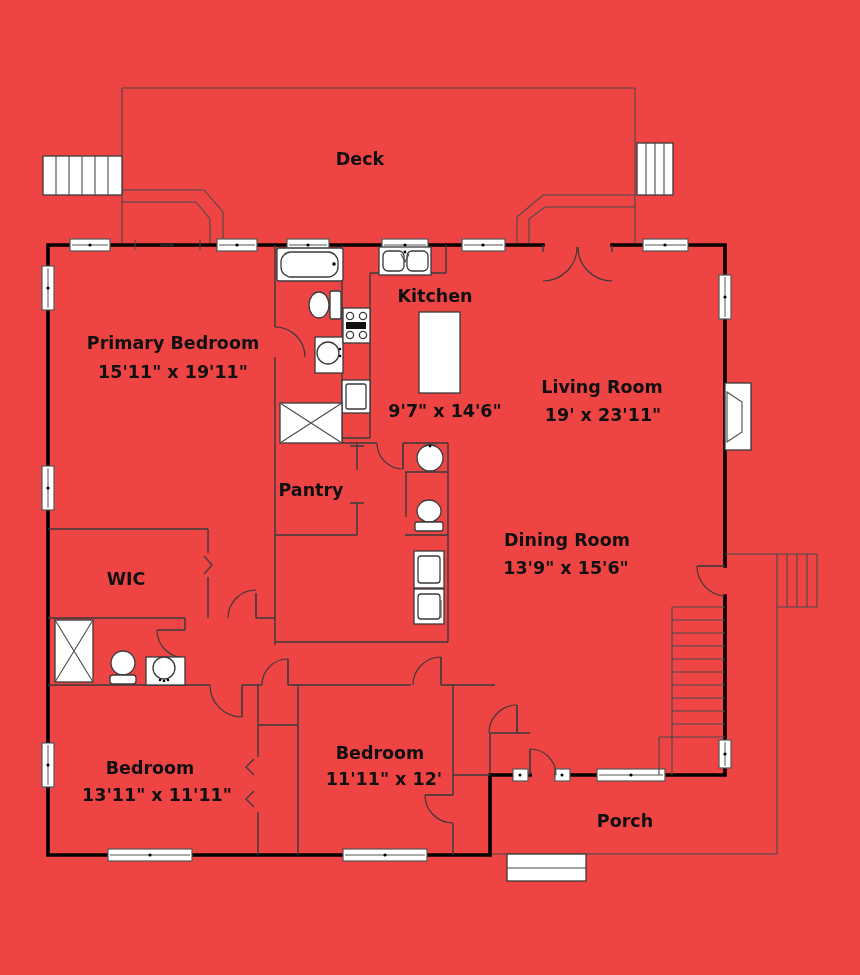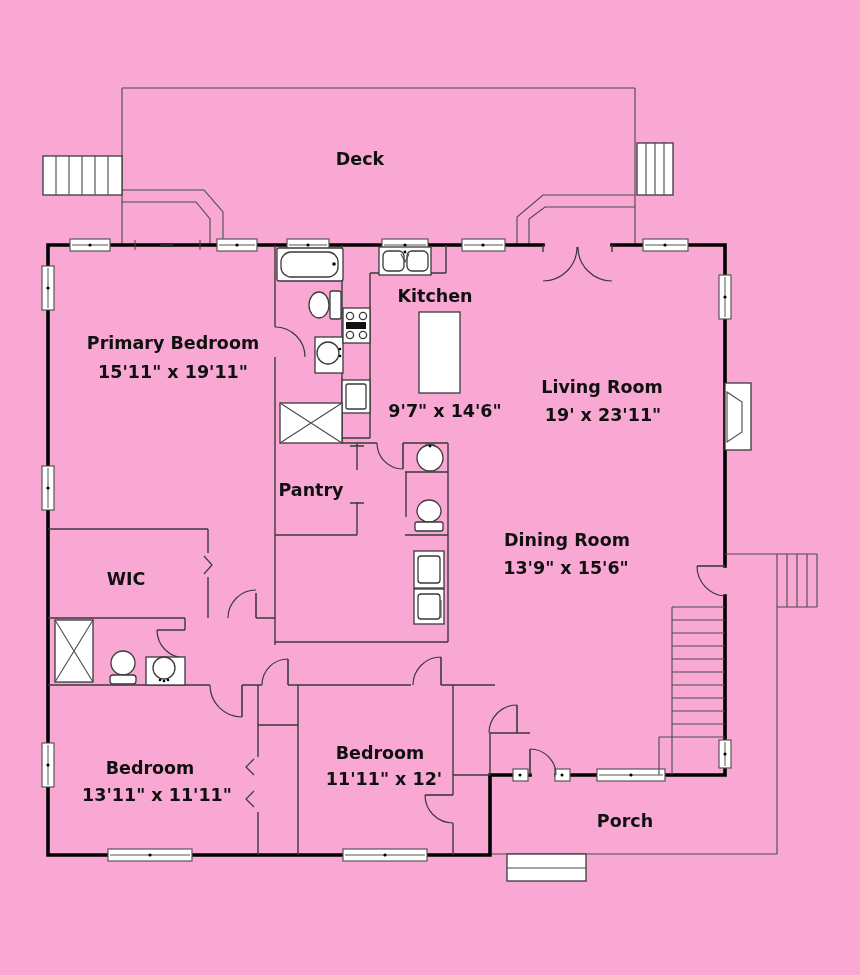--- a/index.html
+++ b/index.html
@@ -1,16 +1,16 @@
 <!DOCTYPE html>
 <html><head>
 <meta charset="utf-8">
 <style>
   html,body { margin:0; padding:0; background:#ffffff; }
-  .stage { position:relative; width:860px; height:975px; background:#f9a8d4; overflow:hidden;
+  .stage { position:relative; width:860px; height:975px; background:#ef4444; overflow:hidden;
            font-family:"DejaVu Sans", sans-serif; }
   svg { display:block; }
   .wall-thick { stroke:#000000; stroke-width:3.6; fill:none; stroke-linecap:square; }
   .wall       { stroke:#3a3a3a; stroke-width:1.4; fill:none; }
   .thin       { stroke:#4a4a4a; stroke-width:1.1; fill:none; }
   .arc        { stroke:#3a3a3a; stroke-width:1.2; fill:none; }
   .leaf       { stroke:#3a3a3a; stroke-width:1.6; fill:none; }
   .fix        { stroke:#3a3a3a; stroke-width:1.3; fill:#ffffff; }
   .fixdark    { fill:#111111; stroke:none; }
   .win-box    { fill:#ffffff; stroke:#555555; stroke-width:1.2; }

